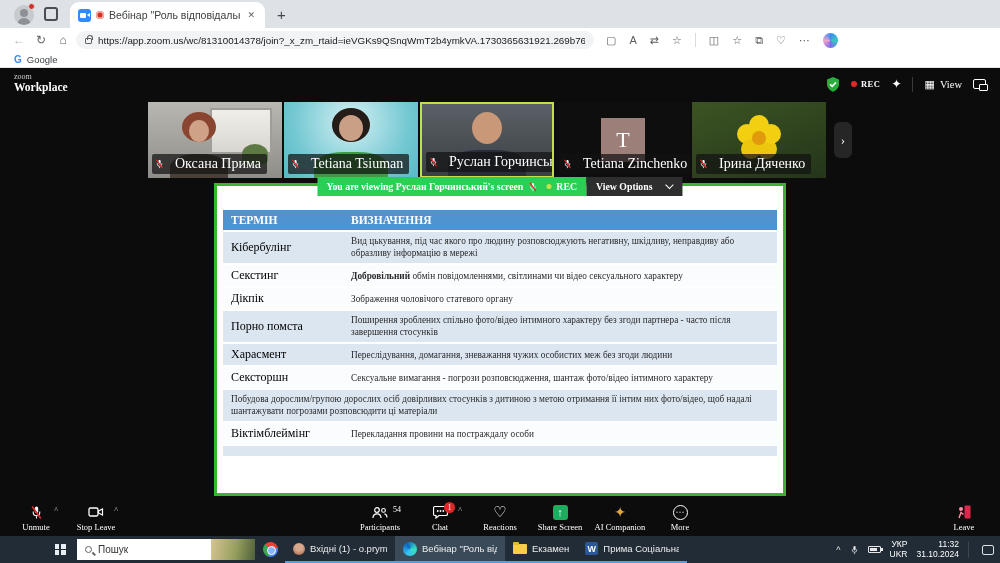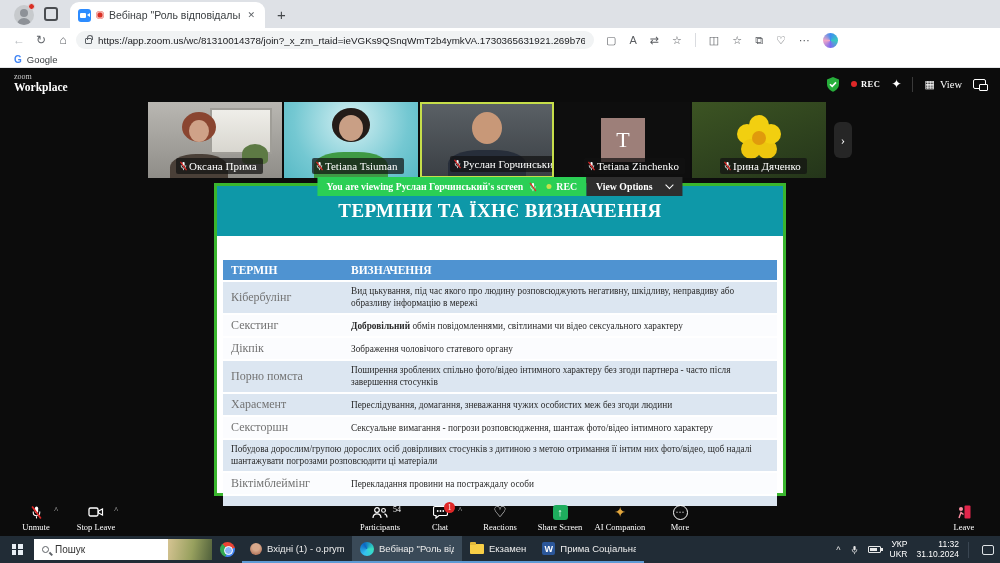--- a/index.html
+++ b/index.html
@@ -51,21 +51,21 @@
   .sparkle { color:#fff; font-size:12px; }
   .hdr-div { width:1px; height:15px; background:#3a3a3a; }
   .view-btn { display:flex; align-items:center; gap:5px; color:#fff; font-size:10.5px; }
   .grid-glyph { font-size:11px; }
   .win-icon { width:13px; height:10px; border:1.3px solid #fff; border-radius:2px; position:relative; }
   .win-icon::after { content:""; position:absolute; right:-3px; bottom:-3px; width:7px; height:5px; background:#0c0c0c; border:1.3px solid #fff; border-radius:1px; }
 
   .film { height:80px; display:flex; justify-content:center; align-items:center; gap:2px; }
   .tile { width:134px; height:76px; background:#161616; position:relative; overflow:hidden; flex:none; }
   .tile.active { border:2px solid #c6de4a; }
-  .name-tag { position:absolute; left:4px; bottom:4px; background:rgba(18,18,18,.72); color:#fff; font-size:11px; padding:2px 6px 2px 3px; border-radius:2px; display:flex; align-items:center; gap:1px; white-space:nowrap; z-index:3;margin-left:24px; }
+  .name-tag { position:absolute; left:4px; bottom:4px; background:rgba(18,18,18,.72); color:#fff; font-size:14px; padding:2px 6px 2px 3px; border-radius:2px; display:flex; align-items:center; gap:11px; white-space:nowrap; z-index:3; }
   .mic-muted { flex:none; }
   
   .t1-bg { position:absolute; inset:0; background:linear-gradient(180deg,#b9b7b2,#8f8d88); }
   .t1-win { position:absolute; left:62px; top:6px; width:62px; height:46px; background:linear-gradient(180deg,#efeee9,#d8d6cf); border:2px solid #a09e98; }
   .t1-plant { position:absolute; right:14px; bottom:14px; width:26px; height:20px; border-radius:50% 50% 20% 20%; background:#5d7a44; }
   .t1-hair { position:absolute; left:34px; top:10px; width:34px; height:30px; border-radius:50%; background:#8a4530; }
   .t1-face { position:absolute; left:41px; top:18px; width:20px; height:22px; border-radius:50%; background:#cfa288; }
   .t1-body { position:absolute; left:22px; bottom:-6px; width:58px; height:30px; border-radius:45% 45% 0 0; background:#4a4038; }
   
   .t2-bg { position:absolute; inset:0; background:radial-gradient(circle at 50% 25%,#d4f0f3,#74c8d2 65%,#57b9c5); }
@@ -93,41 +93,41 @@
   .chev-down { width:6px; height:6px; border-right:1.6px solid #fff; border-bottom:1.6px solid #fff; transform:rotate(45deg); margin-top:-3px; }
 
   .share-box { position:absolute; left:50%; transform:translateX(-50%); top:3px; width:572px; height:313px; border:3px solid #3ab62e; background:#fff; }
   .slide-head { height:50px; background:#0e98a8; display:flex; align-items:center; justify-content:center; }
   .slide-title { color:#fff; font-weight:bold; font-size:19px; letter-spacing:.4px; }
   .slide-body { padding:7px 6px 0 6px;margin-top:17px; }
   .t-head { display:flex; background:#4f93d1; color:#fff; font-weight:bold; font-size:11.5px; }
   .t-head > div:first-child { width:120px; padding:4px 8px; }
   .t-head > div:last-child  { flex:1; padding:4px 8px; }
   .t-row { display:flex; border-top:2px solid #fff; }
-  .t-row .c1 { width:120px; padding:3px 8px; font-size:12px; color:#737373; display:flex; align-items:center; }
+  .t-row .c1 { width:120px; padding:3px 8px; font-size:12px; color:#000000; display:flex; align-items:center; }
   .t-row .c2 { flex:1; padding:3px 8px 4px; font-size:9.3px; line-height:1.3; color:#2a2a2a; display:flex; flex-direction:column; justify-content:flex-end; }
   .band { background:#dce6f1; }
   .plain { background:#fbfcfe; }
   .empty-row { height:12px; background:#dce6f1; border-top:2px solid #fff; }
   .bold-word { font-weight:bold; }
 
   .z-toolbar { height:36px; background:#0c0c0c; display:flex; align-items:center; justify-content:space-between; padding:0 6px; }
   .tb-group { display:flex; align-items:center; }
   .z-item { width:60px; display:flex; flex-direction:column; align-items:center; gap:2px; color:#fff; font-size:8.5px; position:relative; }
   .z-item .ic { height:15px; display:flex; align-items:center; justify-content:center; }
   .chev-up { position:absolute; top:1px; right:8px; color:#cfcfcf; font-size:8px; }
   .count-sup { position:absolute; top:0; right:9px; color:#fff; font-size:8px; }
   .chat-badge { position:absolute; top:-3px; left:34px; background:#e02828; color:#fff; font-size:7.5px; min-width:11px; height:11px; border-radius:6px; display:flex; align-items:center; justify-content:center; padding:0 2px; }
   .share-ic { width:15px; height:15px; background:#1ead5e; border-radius:3px; color:#fff; font-size:11px; display:flex; align-items:center; justify-content:center; }
   .ai-ic { color:#e2a63d; font-size:14px; }
   .more-ic { width:15px; height:15px; border:1.3px solid #fff; border-radius:50%; color:#fff; font-size:9px; display:flex; align-items:center; justify-content:center; line-height:1; }
   .heart-ic { color:#fff; font-size:15px; line-height:1; }
 
   
-  #taskbar { height:27px; background:#212c36; display:flex; align-items:center; position:absolute; left:0; right:0; bottom:0; }
+  #taskbar { height:27px; background:#212c36; display:flex; align-items:center; position:absolute; left:0; right:0; bottom:0;padding-left:43px; }
   .start-btn { width:34px; height:27px; display:flex; align-items:center; justify-content:center; }
   .start-grid { width:11px; height:11px; display:grid; grid-template-columns:1fr 1fr; gap:1.5px; }
   .start-grid i { background:#e8eef4; }
   .search-box { width:178px; height:21px; background:#fff; display:flex; align-items:center; gap:6px; padding-left:8px; overflow:hidden; }
   .search-glyph { width:7px; height:7px; border:1.5px solid #5f6368; border-radius:50%; position:relative; flex:none; }
   .search-glyph::after { content:""; position:absolute; left:6px; top:6px; width:4px; height:1.5px; background:#5f6368; transform:rotate(45deg); }
   .search-text { font-size:10px; color:#333; flex:1; }
   .search-img { width:44px; height:21px; background:linear-gradient(100deg,#d6c493,#97a05e 55%,#50603b); flex:none; }
   .tb-iconbtn { width:30px; height:27px; display:flex; align-items:center; justify-content:center; }
   .chrome-ic { width:15px; height:15px; border-radius:50%; background:conic-gradient(from -40deg,#ea4335 0 33%,#4285f4 33% 66%,#34a853 66% 100%); position:relative; }
@@ -319,23 +319,20 @@
         <span class="banner-rec-dot"></span>
         <span>REC</span>
       </div>
       <div class="banner-dark">
         <span>View Options</span>
         <span class="chev-down"></span>
       </div>
     </div>
 
     <div class="share-box">
-      <div class="slide-head">
-        <div class="slide-title">ТЕРМІНИ ТА ЇХНЄ ВИЗНАЧЕННЯ</div>
-      </div>
       <div class="slide-body">
         <div class="t-head">
           <div>ТЕРМІН</div>
           <div>ВИЗНАЧЕННЯ</div>
         </div>
 
         <div class="t-row band">
           <div class="c1">Кібербулінг</div>
           <div class="c2">
               <span><span>Вид цькування, під час якого про людину розповсюджують негативну, шкідливу, неправдиву або образливу інформацію в мережі</span></span>

